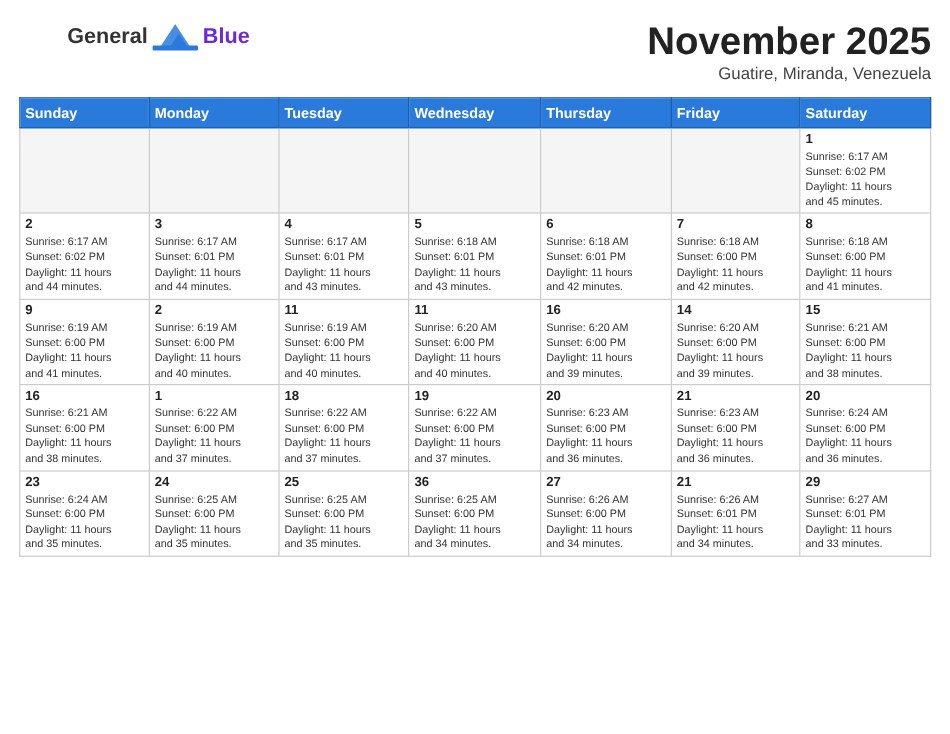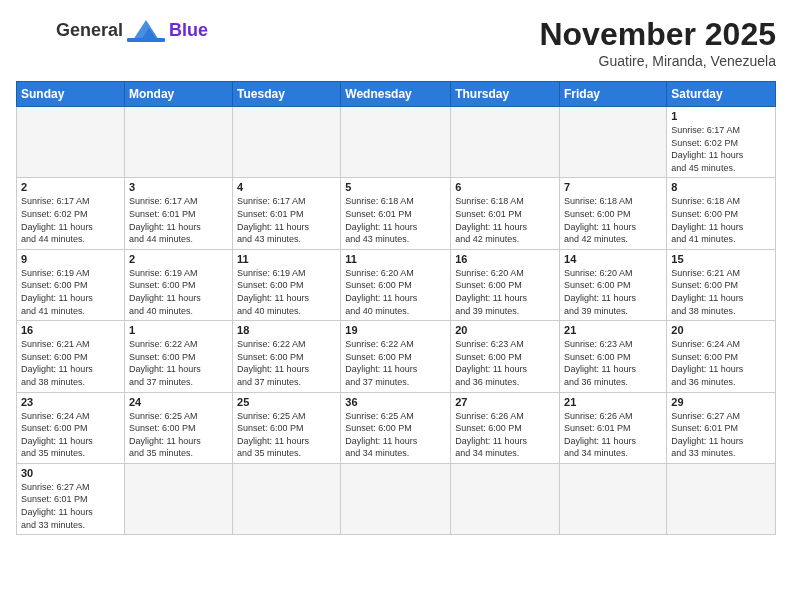--- a/index.html
+++ b/index.html
@@ -322,29 +322,14 @@
 and 34 minutes.</div>
         </td>
         <td>
           <span class="day-number">29</span>
           <div class="day-info" style="white-space: pre-line;">Sunrise: 6:27 AM
 Sunset: 6:01 PM
 Daylight: 11 hours
 and 33 minutes.</div>
         </td>
       </tr>
-      <tr class="last-row">
-        <td>
-          <span class="day-number">30</span>
-          <div class="day-info" style="white-space: pre-line;">Sunrise: 6:27 AM
-Sunset: 6:01 PM
-Daylight: 11 hours
-and 33 minutes.</div>
-        </td>
-        <td class="empty"></td>
-        <td class="empty"></td>
-        <td class="empty"></td>
-        <td class="empty"></td>
-        <td class="empty"></td>
-        <td class="empty"></td>
-      </tr>
     </tbody>
 </table>
 
 </body></html>

